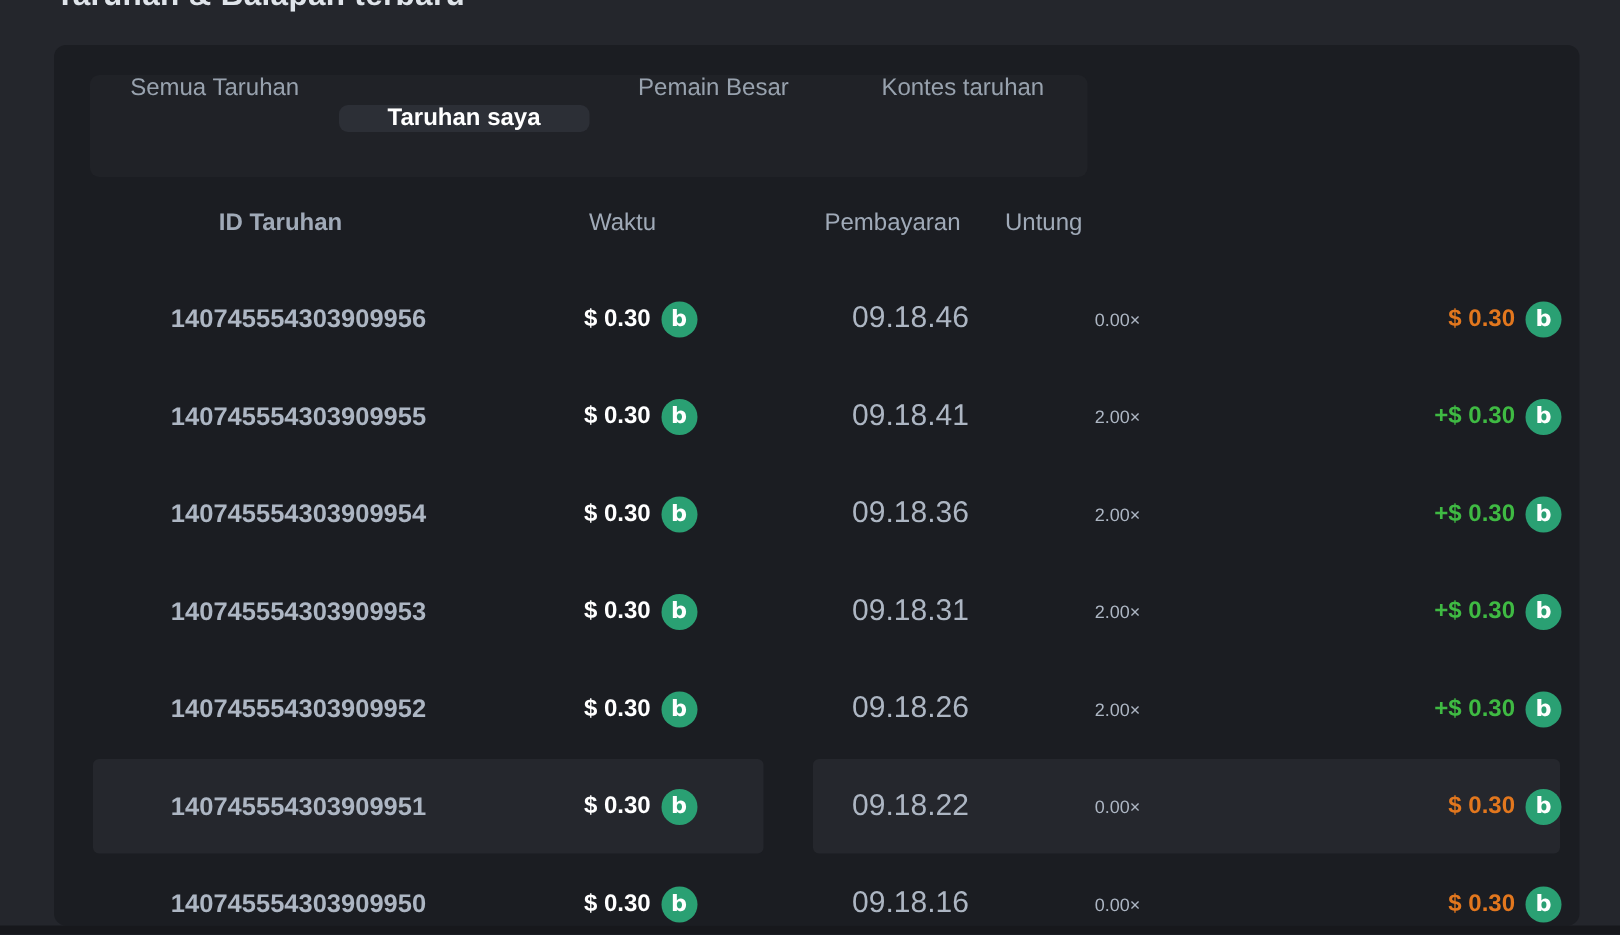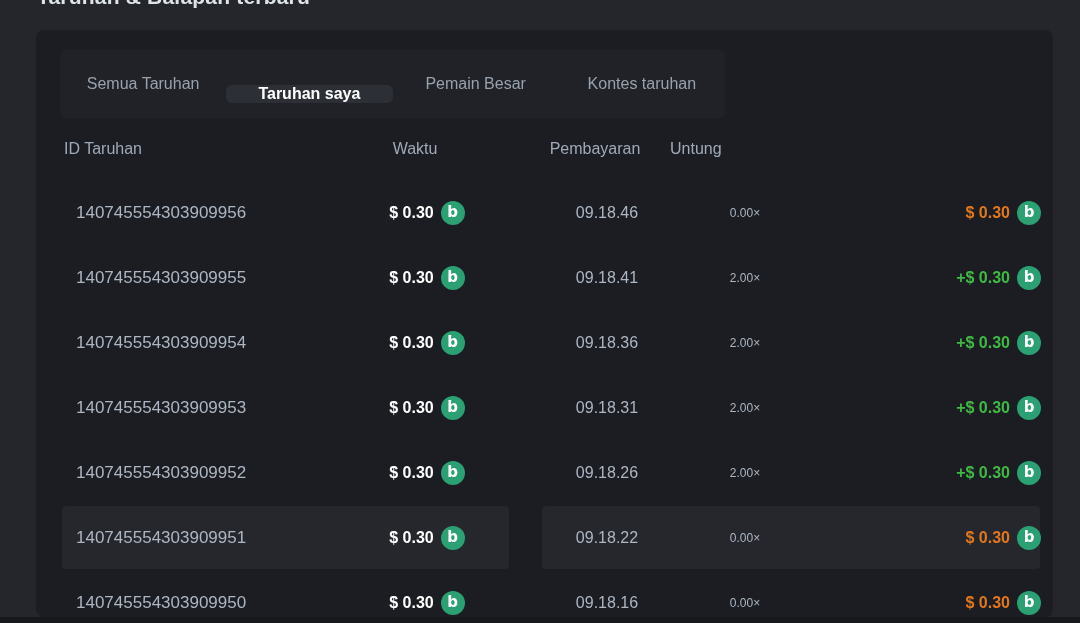--- a/index.html
+++ b/index.html
@@ -14,21 +14,21 @@
     font-size:21px; font-weight:700; color:#dfe4ea; letter-spacing:.2px;
   }
   .card {
     position:absolute; left:36px; top:30px; width:1017px; height:587px;
     background:var(--card-bg,#1b1d22);
     border-radius:8px; overflow:hidden;
   }
   .tabbar {
     position:absolute; left:24px; top:20px; width:665px; height:68px;
     background:var(--tabbar-bg,#202227);
-    border-radius:6px; display:flex; align-items:center;
+    border-radius:6px; display:flex; align-items:flex-start;
   }
   .tab {
     flex:1 1 0; display:flex; align-items:center; justify-content:center;
     font-size:16px; color:var(--tab-text,#98a2ae); cursor:pointer;
     border-radius:6px; white-space:nowrap;
   }
   .tab.active {
     background:var(--active-tab-bg,#2c2f36);
     color:#ffffff; font-weight:700;margin-top:20px;
   }
@@ -38,24 +38,24 @@
   .trow {
     display:grid;
     grid-template-columns:250px 210px 150px 126px 233px;
     align-items:center;
     position:relative;
   }
   .thead { height:62px; }
   .thead .cell { font-size:16px; color:var(--header-text,#a0aab8); }
   .tbody-row { height:65px;margin-left:12px; }
   .cell { position:relative; z-index:1; }
-  .c-id   { text-align:left; padding-left:4px; font-size:17px; color:var(--row-text,#adb6c3); }
+  .c-id   { text-align:center; padding-left:4px; font-size:17px; color:var(--row-text,#adb6c3);font-weight:bold; }
   .c-bet  { text-align:center; display:flex; align-items:center; justify-content:center; gap:7px; }
   .c-bet .amt { font-size:16px; font-weight:700; color:#ffffff; }
-  .c-time { text-align:center; font-size:16px; color:var(--row-text,#adb6c3); }
+  .c-time { text-align:center; font-size:20px; color:var(--row-text,#adb6c3); }
   .c-pay  { text-align:center; font-size:12px; color:var(--row-text,#adb6c3); }
   .c-profit { display:flex; align-items:center; justify-content:flex-end; gap:7px; }
   .c-profit .amt { font-size:16px; font-weight:700; }
   .c-profit.win .amt  { color:var(--profit-positive,#3fba43); }
   .c-profit.loss .amt { color:var(--profit-negative,#e2771e); }
   .coin {
     width:24px; height:24px; border-radius:50%;
     background:var(--coin-green,#2aa073);
     display:flex; align-items:center; justify-content:center;
     color:#ffffff; font-weight:800; font-size:15px; line-height:1;

